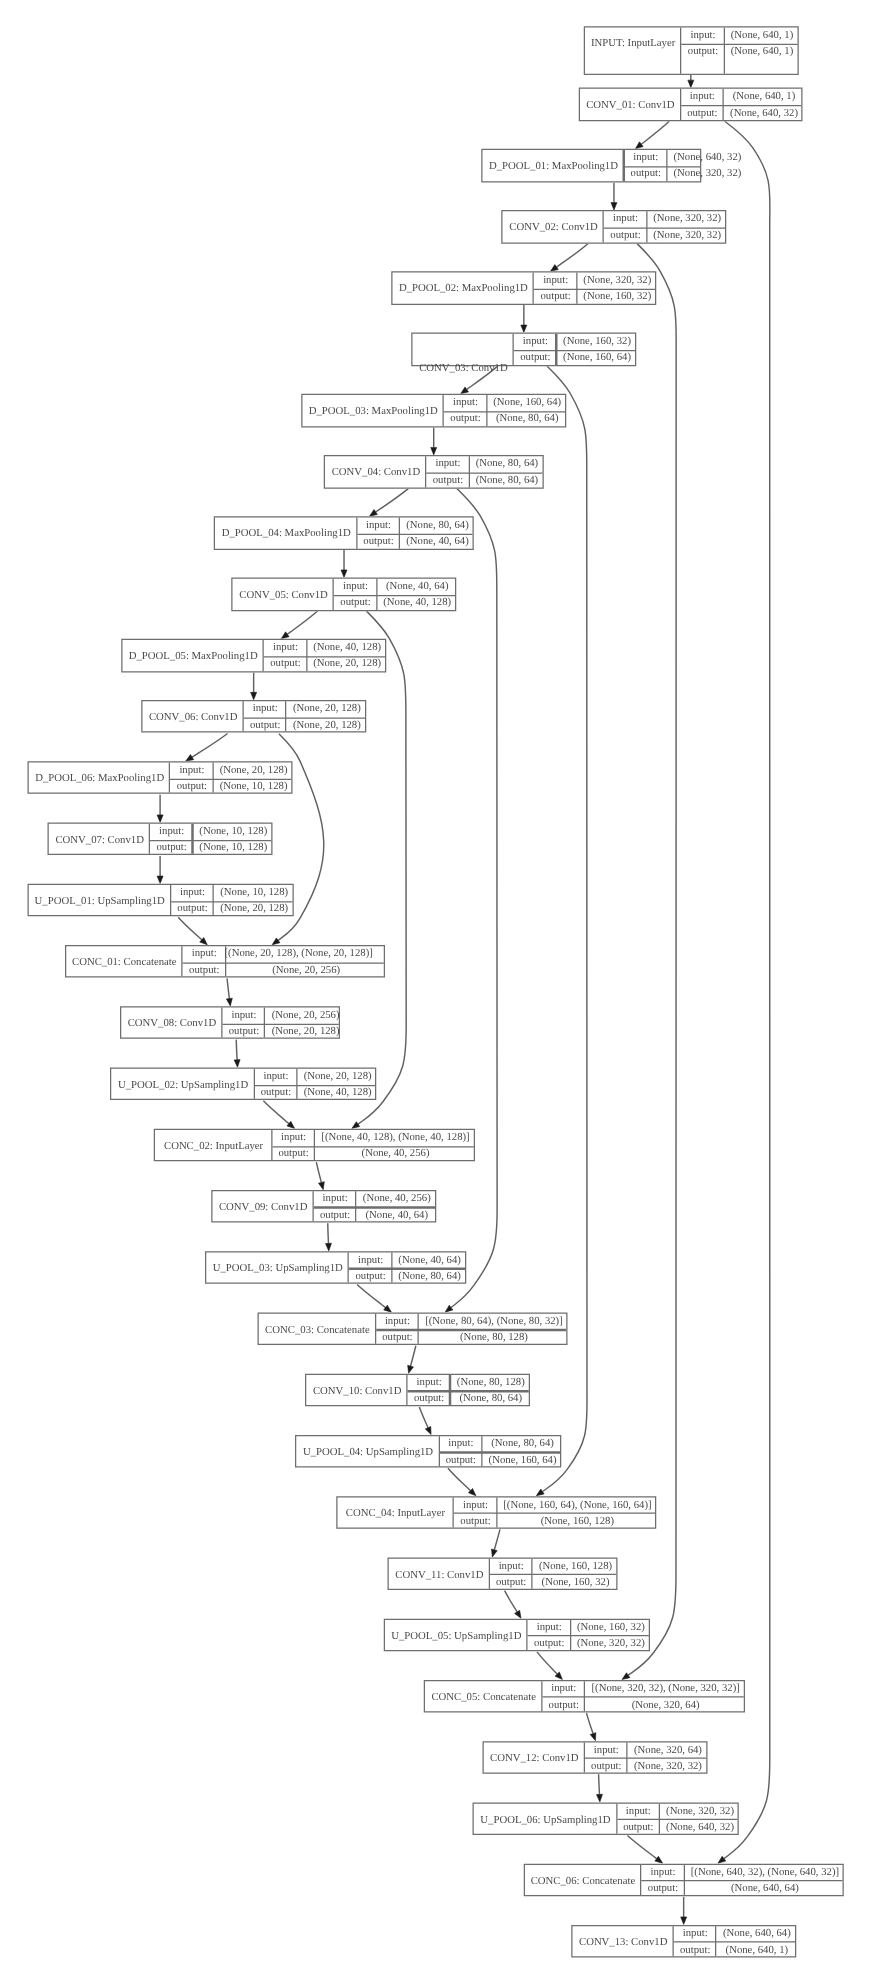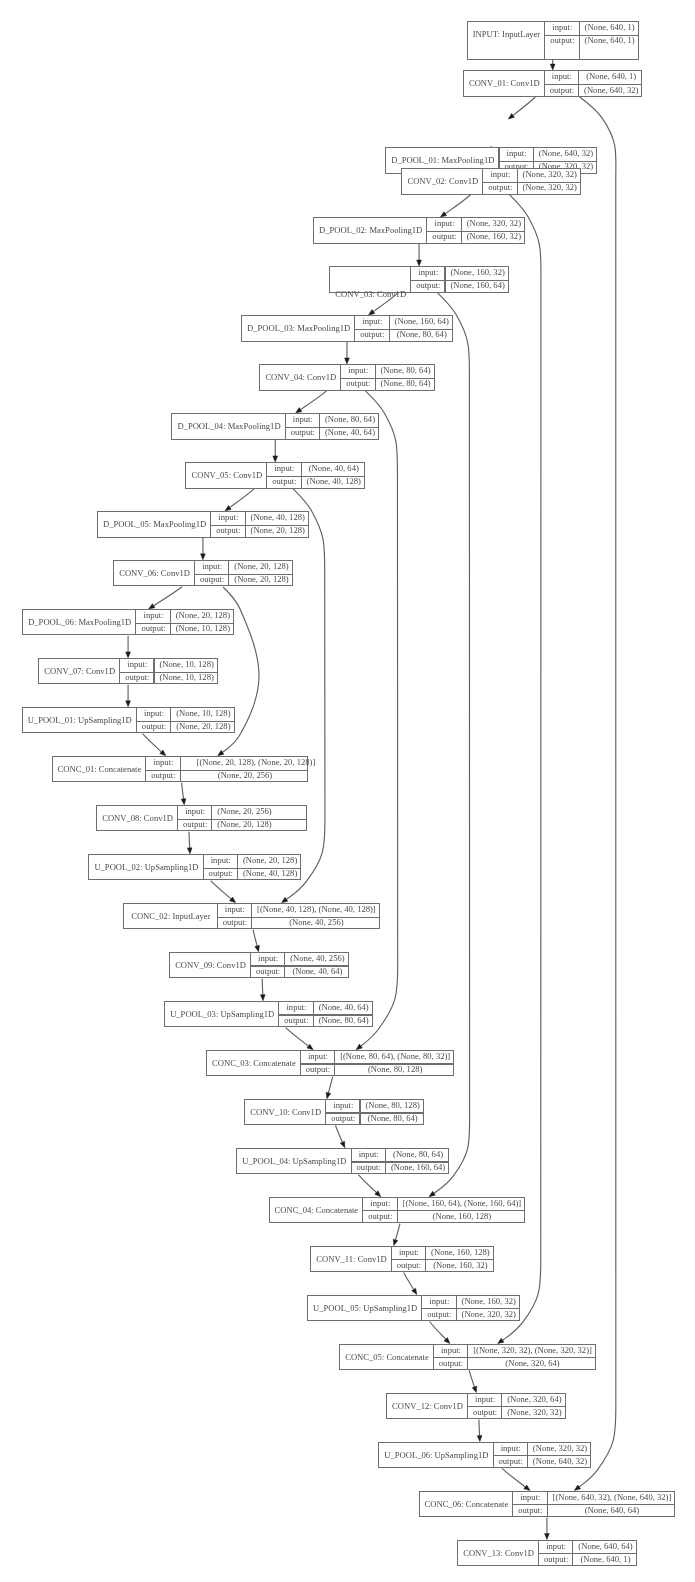--- a/index.html
+++ b/index.html
@@ -128,21 +128,21 @@
       <div class="node-box" style="left: 462.88px; top: 70.11px; width: 179.54px; height: 26.6px;">
         <div class="vline" style="left: 79.85px;"></div>
         <div class="vline" style="left: 114.17px;"></div>
         <div class="hline" style="top: 12.75px; left: 80.85px; right: 0px;"></div>
         <div class="cell" style="left: 0px; width: 80.85px; top: -0.9px; height: 26.6px; line-height: 26.6px;">CONV_01: Conv1D</div>
         <div class="cell" style="left: 80.85px; width: 34.32px; top: -0.9px; height: 13.3px; line-height: 13.3px;">input:</div>
         <div class="cell" style="left: 80.85px; width: 34.32px; top: 12.4px; height: 13.3px; line-height: 13.3px;">output:</div>
         <div class="cell" style="left: 115.17px; width: 64.37px; top: -0.9px; height: 13.3px; line-height: 13.3px;">(None, 640, 1)</div>
         <div class="cell" style="left: 115.17px; width: 64.37px; top: 12.4px; height: 13.3px; line-height: 13.3px;">(None, 640, 32)</div>
       </div>
-      <div class="node-box" style="left: 385.17px; top: 119.05px; width: 212px; height: 26.6px; margin-top: 28px;">
+      <div class="node-box" style="left: 385.17px; top: 119.05px; width: 176px; height: 26.6px;">
         <div class="vline" style="left: 112.3px;"></div>
         <div class="vline" style="left: 146.62px;"></div>
         <div class="hline" style="top: 12.75px; left: 113.3px; right: 0px;"></div>
         <div class="cell" style="left: 0px; width: 113.3px; top: -0.9px; height: 26.6px; line-height: 26.6px;">D_POOL_01: MaxPooling1D</div>
         <div class="cell" style="left: 113.3px; width: 34.32px; top: -0.9px; height: 13.3px; line-height: 13.3px;">input:</div>
         <div class="cell" style="left: 113.3px; width: 34.32px; top: 12.4px; height: 13.3px; line-height: 13.3px;">output:</div>
         <div class="cell" style="left: 147.62px; width: 64.37px; top: -0.9px; height: 13.3px; line-height: 13.3px;">(None, 640, 32)</div>
         <div class="cell" style="left: 147.62px; width: 64.37px; top: 12.4px; height: 13.3px; line-height: 13.3px;">(None, 320, 32)</div>
       </div>
       <div class="node-box" style="left: 401.4px; top: 168.06px; width: 179.54px; height: 26.6px;">
@@ -265,24 +265,24 @@
         <div class="cell" style="left: 148.58px; width: 64.37px; top: -0.9px; height: 13.3px; line-height: 13.3px;">(None, 10, 128)</div>
         <div class="cell" style="left: 148.58px; width: 64.37px; top: 12.4px; height: 13.3px; line-height: 13.3px;">(None, 20, 128)</div>
       </div>
       <div class="node-box" style="left: 51.56px; top: 755.85px; width: 256.82px; height: 26.6px;">
         <div class="vline" style="left: 92.72px;"></div>
         <div class="vline" style="left: 127.04px;"></div>
         <div class="hline" style="top: 12.75px; left: 93.72px; right: 0px;"></div>
         <div class="cell" style="left: 0px; width: 93.72px; top: -0.9px; height: 26.6px; line-height: 26.6px;">CONC_01: Concatenate</div>
         <div class="cell" style="left: 93.72px; width: 34.32px; top: -0.9px; height: 13.3px; line-height: 13.3px;">input:</div>
         <div class="cell" style="left: 93.72px; width: 34.32px; top: 12.4px; height: 13.3px; line-height: 13.3px;">output:</div>
-        <div class="cell" style="left: 139px; width: 128.78px; top: -0.9px; height: 13.3px; line-height: 13.3px;">[(None, 20, 128), (None, 20, 128)]</div>
+        <div class="cell" style="left: 122px; width: 128.78px; top: -0.9px; height: 13.3px; line-height: 13.3px;">[(None, 20, 128), (None, 20, 128)]</div>
         <div class="cell" style="left: 128.04px; width: 128.78px; top: 12.4px; height: 13.3px; line-height: 13.3px;">(None, 20, 256)</div>
       </div>
-      <div class="node-box" style="left: 96.15px; top: 804.79px; width: 211px; height: 26.6px;">
+      <div class="node-box" style="left: 96.15px; top: 804.79px; width: 176px; height: 26.6px;">
         <div class="vline" style="left: 79.85px;"></div>
         <div class="vline" style="left: 114.17px;"></div>
         <div class="hline" style="top: 12.75px; left: 80.85px; right: 0px;"></div>
         <div class="cell" style="left: 0px; width: 80.85px; top: -0.9px; height: 26.6px; line-height: 26.6px;">CONV_08: Conv1D</div>
         <div class="cell" style="left: 80.85px; width: 34.32px; top: -0.9px; height: 13.3px; line-height: 13.3px;">input:</div>
         <div class="cell" style="left: 80.85px; width: 34.32px; top: 12.4px; height: 13.3px; line-height: 13.3px;">output:</div>
         <div class="cell" style="left: 115.17px; width: 64.37px; top: -0.9px; height: 13.3px; line-height: 13.3px;">(None, 20, 256)</div>
         <div class="cell" style="left: 115.17px; width: 64.37px; top: 12.4px; height: 13.3px; line-height: 13.3px;">(None, 20, 128)</div>
       </div>
       <div class="node-box" style="left: 88.35px; top: 853.79px; width: 212.95px; height: 26.6px;">
@@ -352,21 +352,21 @@
         <div class="cell" style="left: 0px; width: 114.26px; top: -0.9px; height: 26.6px; line-height: 26.6px;">U_POOL_04: UpSampling1D</div>
         <div class="cell" style="left: 114.26px; width: 34.32px; top: -0.9px; height: 13.3px; line-height: 13.3px;">input:</div>
         <div class="cell" style="left: 114.26px; width: 34.32px; top: 12.4px; height: 13.3px; line-height: 13.3px;">output:</div>
         <div class="cell" style="left: 148.58px; width: 64.37px; top: -0.9px; height: 13.3px; line-height: 13.3px;">(None, 80, 64)</div>
         <div class="cell" style="left: 148.58px; width: 64.37px; top: 12.4px; height: 13.3px; line-height: 13.3px;">(None, 160, 64)</div>
       </div>
       <div class="node-box" style="left: 268.51px; top: 1196.65px; width: 256.82px; height: 26.6px;">
         <div class="vline" style="left: 92.72px;"></div>
         <div class="vline" style="left: 127.04px;"></div>
         <div class="hline" style="top: 12.75px; left: 93.72px; right: 0px;"></div>
-        <div class="cell" style="left: 0px; width: 93.72px; top: -0.9px; height: 26.6px; line-height: 26.6px;">CONC_04: Concatenate</div>
+        <div class="cell" style="left: 0px; width: 93.72px; top: -0.9px; height: 26.6px; line-height: 26.6px;">CONC_04: InputLayer</div>
         <div class="cell" style="left: 93.72px; width: 34.32px; top: -0.9px; height: 13.3px; line-height: 13.3px;">input:</div>
         <div class="cell" style="left: 93.72px; width: 34.32px; top: 12.4px; height: 13.3px; line-height: 13.3px;">output:</div>
         <div class="cell" style="left: 128.04px; width: 128.78px; top: -0.9px; height: 13.3px; line-height: 13.3px;">[(None, 160, 64), (None, 160, 64)]</div>
         <div class="cell" style="left: 128.04px; width: 128.78px; top: 12.4px; height: 13.3px; line-height: 13.3px;">(None, 160, 128)</div>
       </div>
       <div class="node-box" style="left: 310.26px; top: 1245.62px; width: 183.52px; height: 26.6px;">
         <div class="vline" style="left: 79.53px;"></div>
         <div class="vline" style="left: 113.85px;"></div>
         <div class="hline" style="top: 12.75px; left: 80.53px; right: 0px;"></div>
         <div class="cell" style="left: 0px; width: 80.53px; top: -0.9px; height: 26.6px; line-height: 26.6px;">CONV_11: Conv1D</div>

